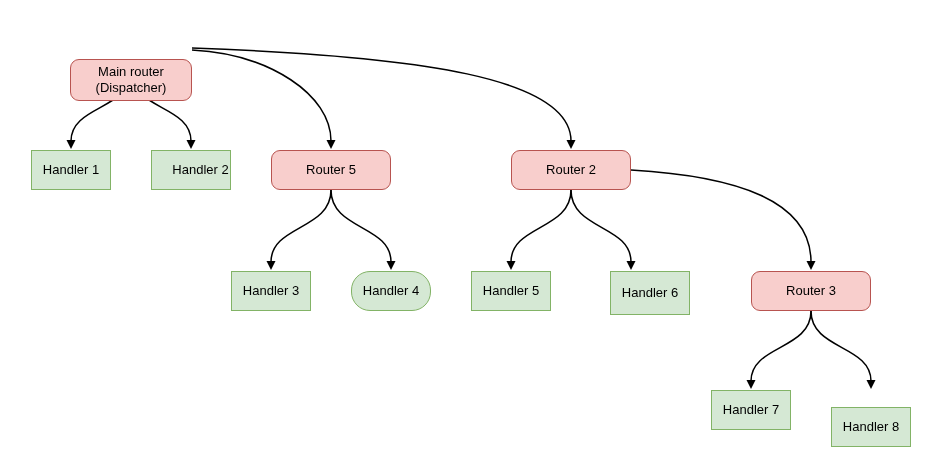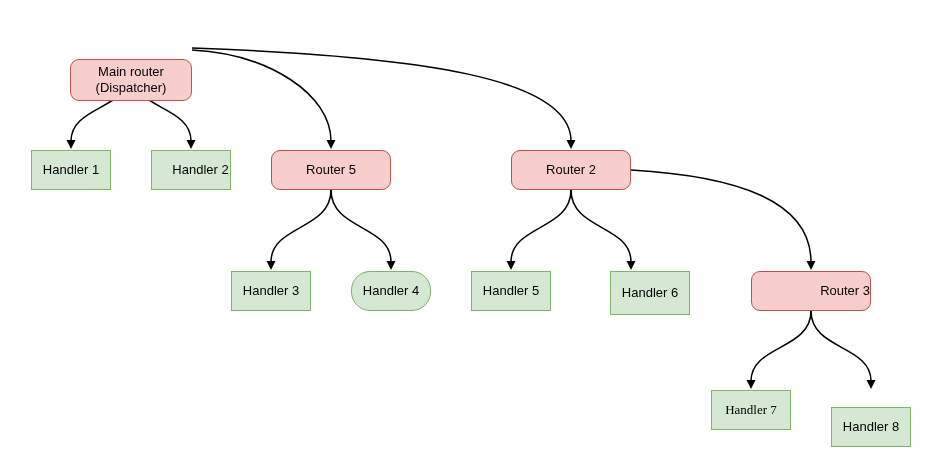--- a/index.html
+++ b/index.html
@@ -105,25 +105,25 @@
   </div>
 
   <div class="node handler" style="left:471px; top:271px; width:80px; height:40px;text-align:right;">
     <span class="label">Handler 5</span>
   </div>
 
   <div class="node handler" style="left:591px; top:271px; width:80px; height:44px;margin-left:19px;">
     <span class="label">Handler 6</span>
   </div>
 
-  <div class="node router" style="left:751px; top:271px; width:120px; height:40px;justify-content:flex-end;">
+  <div class="node router" style="left:751px; top:271px; width:120px; height:40px;">
     <span class="label">Router 3</span>
   </div>
 
-  <div class="node handler" style="left:711px; top:390px; width:80px; height:40px;font-family:Liberation Serif, serif;">
+  <div class="node handler" style="left:711px; top:390px; width:80px; height:40px;">
     <span class="label">Handler 7</span>
   </div>
 
   <div class="node handler" style="left:831px; top:407px; width:80px; height:40px;">
     <span class="label">Handler 8</span>
   </div>
 
 </div>
 
 </body></html>

